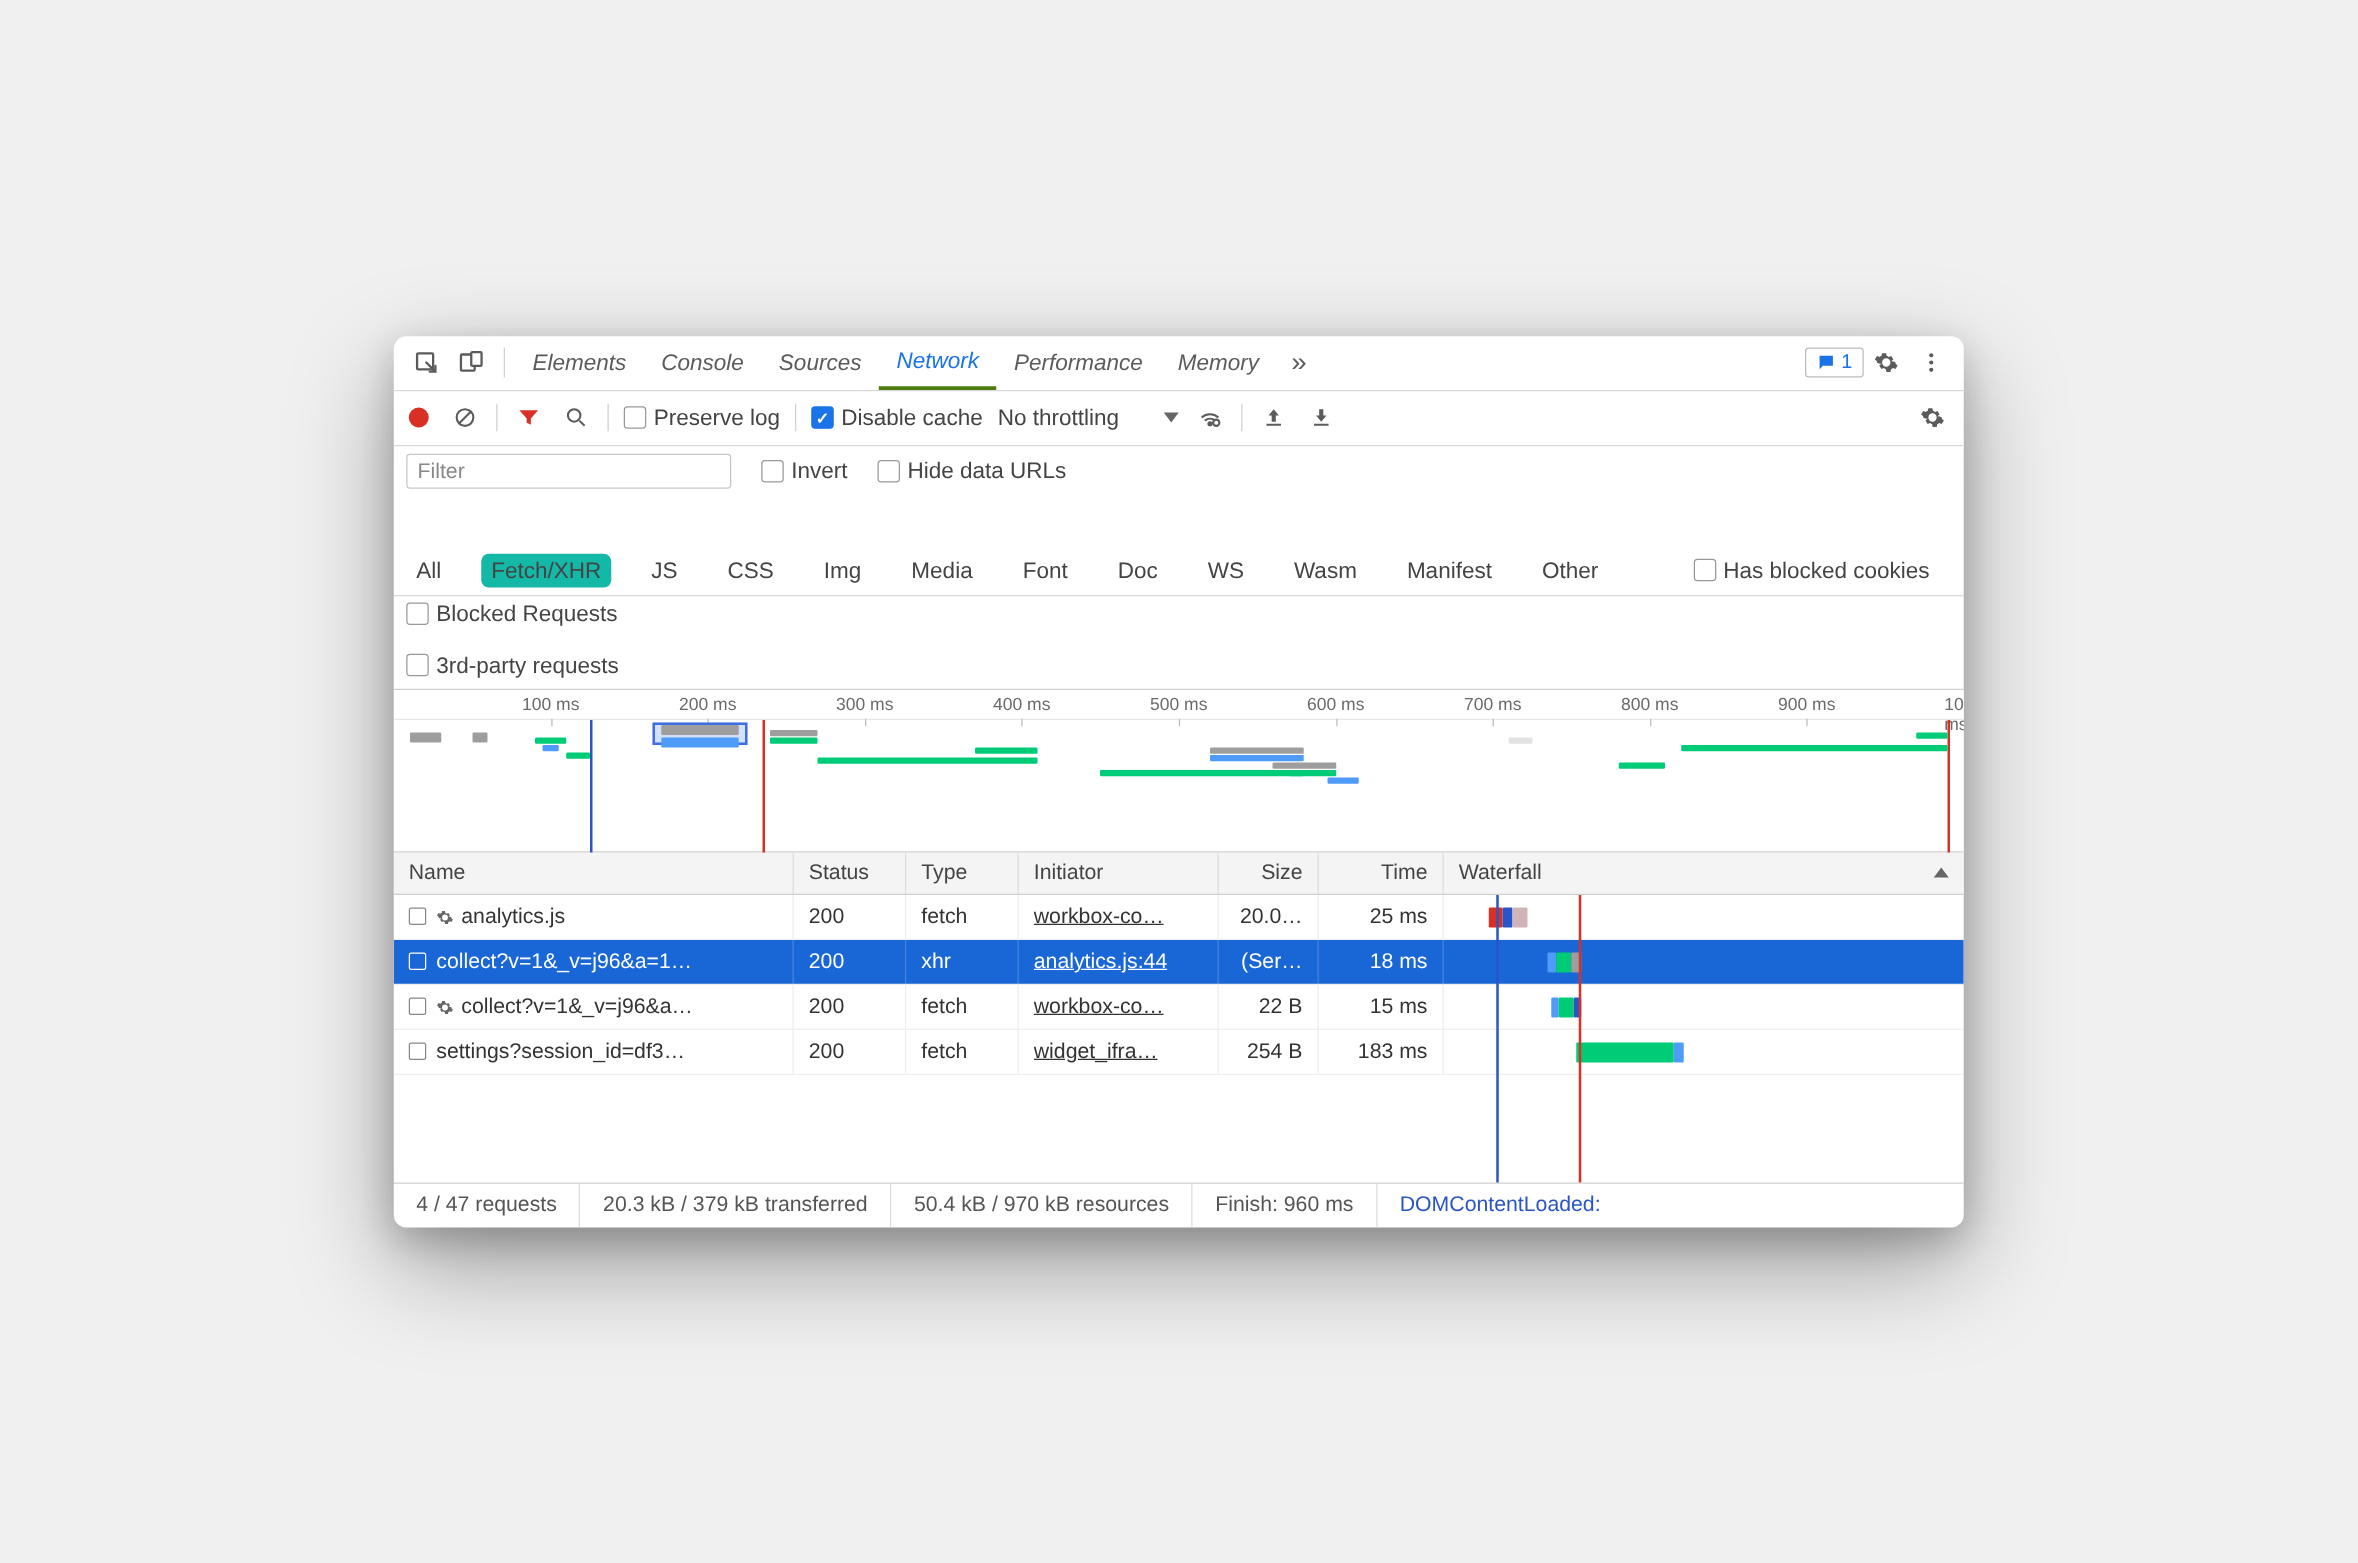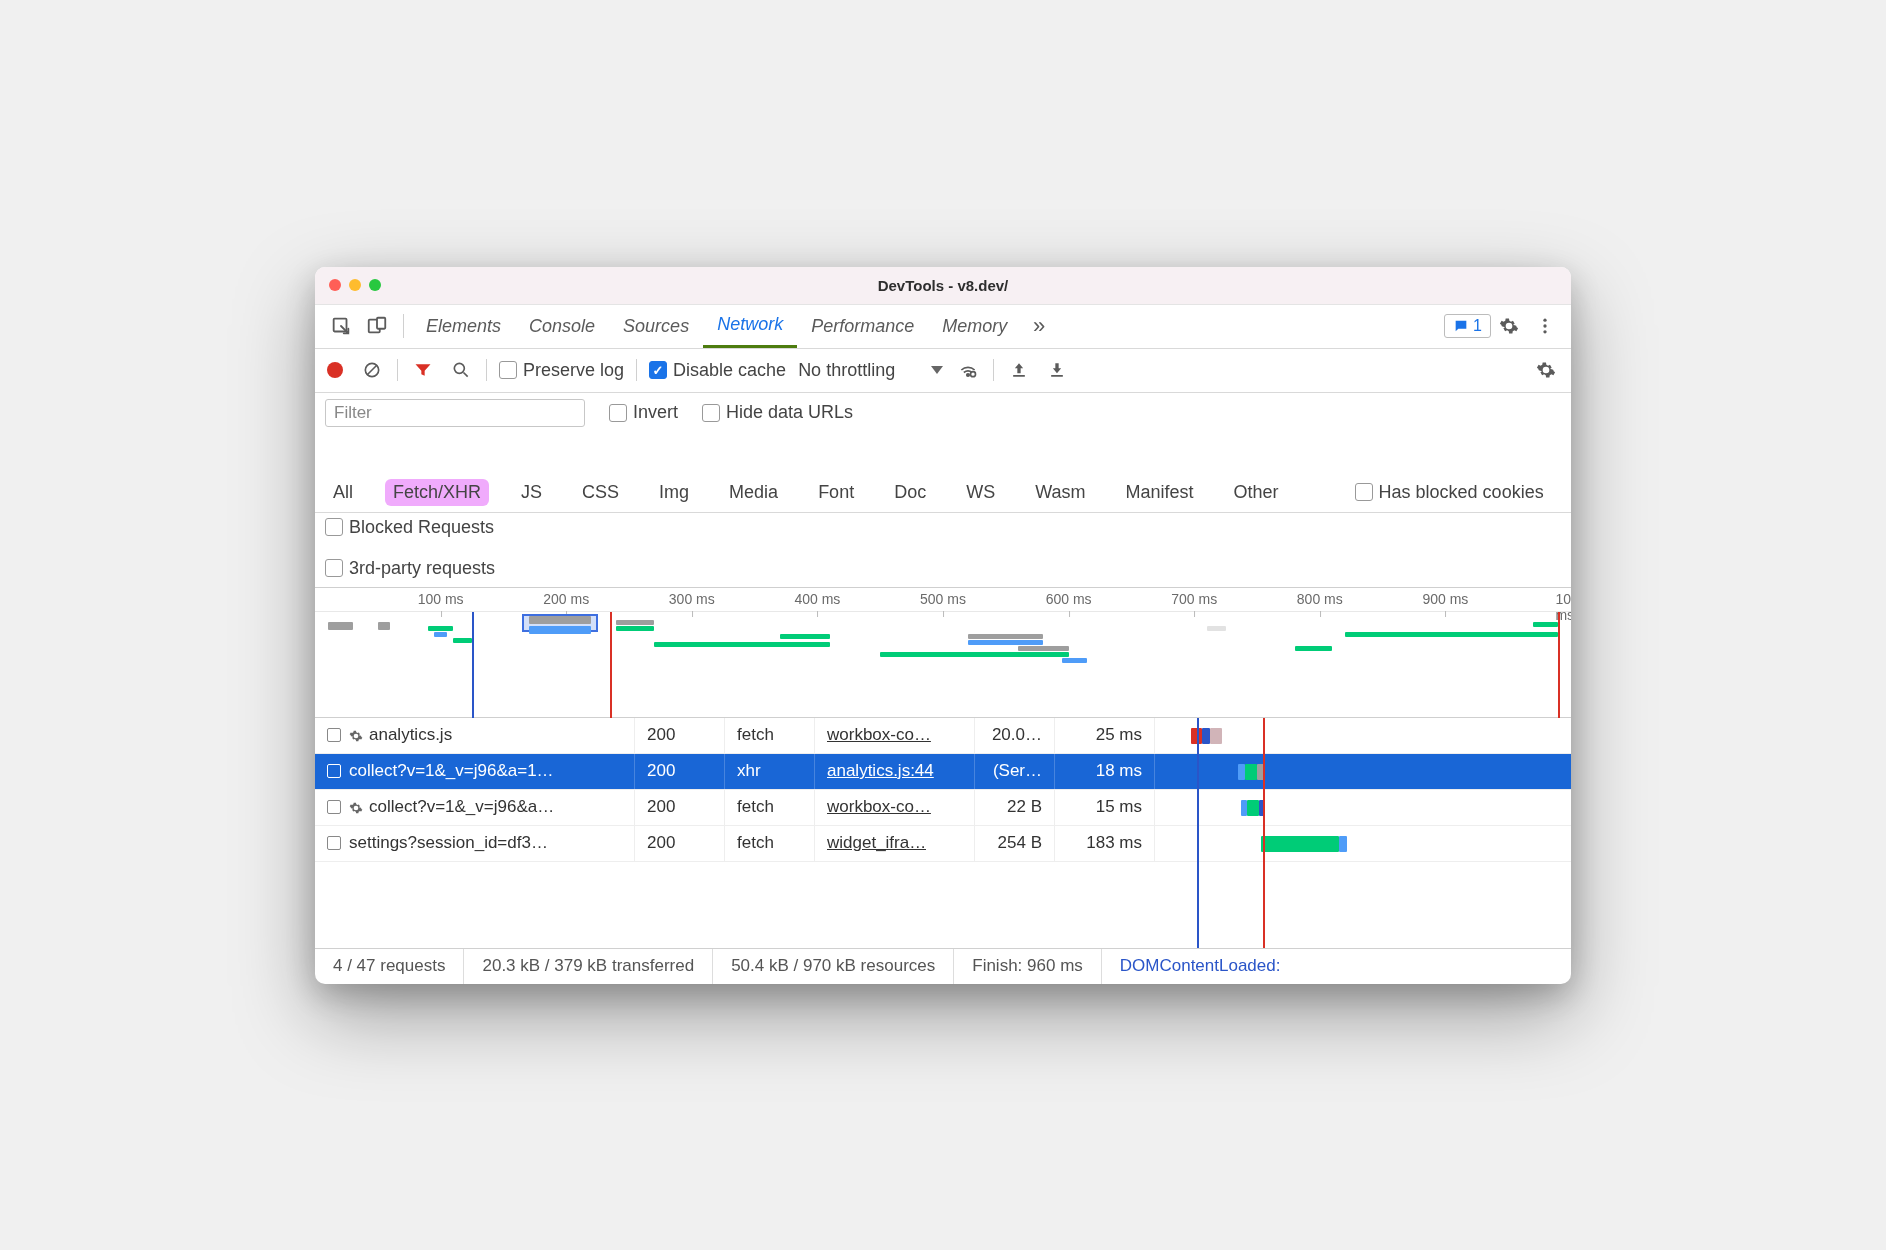--- a/index.html
+++ b/index.html
@@ -33,21 +33,21 @@
 .chkbox { width:18px; height:18px; border:1.5px solid #999; border-radius:3px; display:flex; align-items:center; justify-content:center;}
 .chkbox.on { background:#1a73e8; border-color:#1a73e8; }
 .chkbox.on::after { content:"✓"; color:#fff; font-size:13px; font-weight:bold; }
 .select { display:flex; align-items:center; gap:8px; cursor:pointer; }
 .tri { width:0; height:0; border-left:6px solid transparent; border-right:6px solid transparent; border-top:8px solid #666; }
 
 
 .frow { padding: 6px 10px; display:flex; flex-wrap:wrap; align-items:center; gap:24px; color:#444; font-size:18px; border-bottom:1px solid #d9d9d9; }
 .filterbox { width:260px; height:28px; border:1px solid #c7c7c7; border-radius:3px; padding:2px 8px; color:#888; font-size:17px; display:flex; align-items:center; }
 .pill { padding:3px 8px; cursor:pointer; border-radius:6px; }
-.pill.on { background:#f0abfc; }
+.pill.on { background:#14b8a6; }
 .frow2 { padding: 4px 10px 8px; display:flex; gap:20px; font-size:18px; color:#444; border-bottom:1px solid #cfcfcf;flex-direction:column;}
 
 
 .overview { height:130px; border-bottom:1px solid #cfcfcf; position:relative; background:#fff; }
 .ov-ticks { height:24px; border-bottom:1px solid #e8e8e8; position:relative; font-size:14px; color:#6a6a6a; }
 .ov-tick { position:absolute; top:3px; transform:translateX(-50%); }
 .ov-tick::after { content:""; position:absolute; top:20px; left:50%; width:1px; height:6px; background:#bbb; }
 .ov-body { position:relative; height:106px; }
 .ov-seg { position:absolute; height:8px; border-radius:1px; }
 .ov-green{background:#0c7;} .ov-gray{background:#9e9e9e;} .ov-blue{background:#4f9cf8;}
@@ -82,28 +82,20 @@
 .status { height:36px; border-top:1px solid #d0d0d0; display:flex; align-items:center; font-size:17px; color:#555; }
 .status .seg { padding:0 18px; height:100%; display:flex; align-items:center; border-right:1px solid #ddd; }
 .status .seg:last-child { border-right:none; color:#2a55c8; overflow:hidden; white-space:nowrap;}
 
 </style>
 </head>
 <body>
 
 <div class="window">
 
-  <div class="titlebar">
-    <div class="traffic">
-      <div class="dot red"></div>
-      <div class="dot yellow"></div>
-      <div class="dot green"></div>
-    </div>
-    <div class="title">DevTools - v8.dev/</div>
-  </div>
 
   <div class="toolbar">
     <div class="tb-ico">
       <svg viewBox="0 0 24 24" width="22" height="22" fill="none" stroke="#5b5b5b" stroke-width="2">
           <rect x="4" y="4" width="14" height="14" rx="1"></rect>
           <path d="M12 12 L20 20 M15 20 L20 20 L20 15" stroke-linecap="round"></path>
         </svg>
     </div>
     <div class="tb-ico">
       <svg viewBox="0 0 24 24" width="22" height="22" fill="none" stroke="#5b5b5b" stroke-width="2">
@@ -280,20 +272,32 @@
       <div class="ov-seg ov-gray" style="left:56%; width:4%; top:34px; height:5px;"></div>
       <div class="ov-seg ov-green" style="left:57%; width:3%; top:40px; height:5px;"></div>
       <div class="ov-seg ov-blue" style="left:59.5%; width:2%; top:46px; height:5px;"></div>
       <div class="ov-seg ov-gray" style="left:71%; width:1.5%; top:14px; height:5px; opacity:.3;"></div>
       <div class="ov-seg ov-green" style="left:78%; width:3%; top:34px; height:5px;"></div>
       <div class="ov-seg ov-green" style="left:82%; width:17%; top:20px; height:5px;"></div>
       <div class="ov-seg ov-green" style="left:97%; width:2%; top:10px; height:5px;"></div>
     </div>
   </div>
 
+  <div class="thead">
+    <div class="th c-name">Name</div>
+    <div class="th c-status">Status</div>
+    <div class="th c-type">Type</div>
+    <div class="th c-init">Initiator</div>
+    <div class="th c-size">Size</div>
+    <div class="th c-time">Time</div>
+    <div class="th c-water">
+      <span>Waterfall</span>
+      <span class="sort-tri"></span>
+    </div>
+  </div>
 
   <div class="tbody">
     <div id="rows-container">
         <div class="tr">
           <div class="td c-name">
             <span class="row-chk"></span>
             <span class="gear-sm"><svg viewBox="0 0 24 24">
                 <path d="M12 8a4 4 0 100 8 4 4 0 000-8zm9 4a7 7 0 01-.1 1.2l2 1.6-2 3.4-2.4-1a7 7 0 01-2 1.2l-.4 2.6h-4l-.4-2.6a7 7 0 01-2-1.2l-2.4 1-2-3.4 2-1.6A7 7 0 013 12a7 7 0 01.1-1.2l-2-1.6 2-3.4 2.4 1a7 7 0 012-1.2L8 3h4l.4 2.6a7 7 0 012 1.2l2.4-1 2 3.4-2 1.6A7 7 0 0121 12z"></path>
               </svg></span>
             <span>analytics.js</span>

